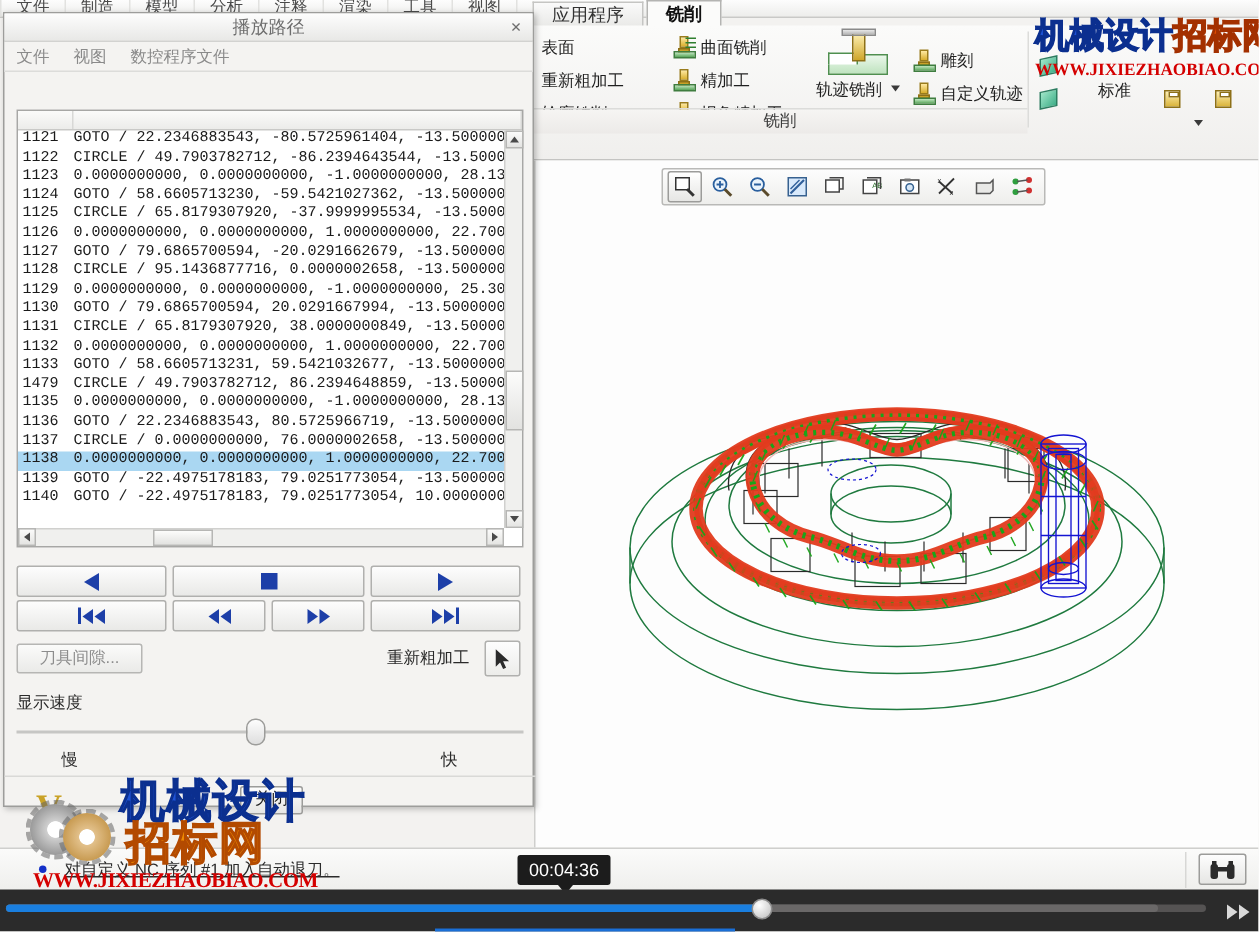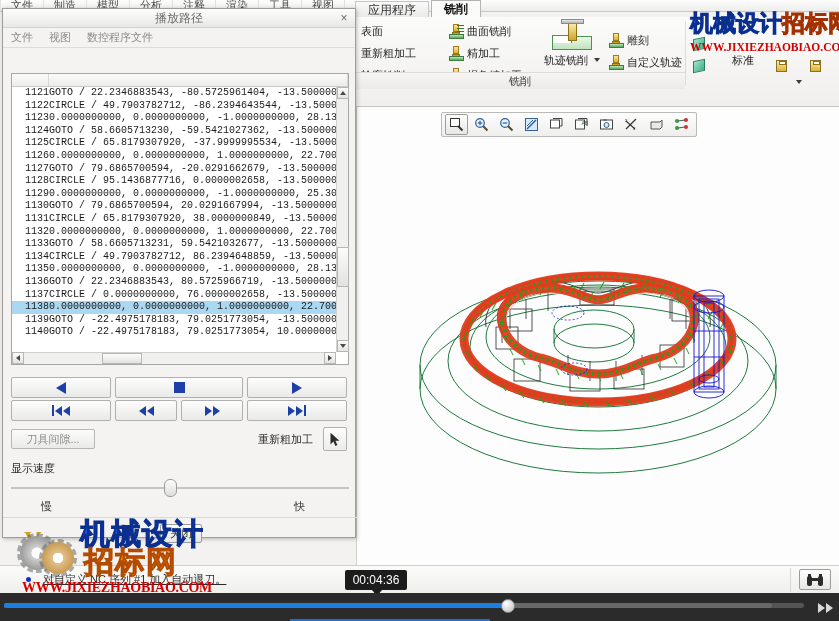--- a/index.html
+++ b/index.html
@@ -199,21 +199,21 @@
   .cl-head div { border-right:1px solid #d8d8d6; }
   .cl-head .h1 { width:37px; }
   .cl-head .h2 { flex:1; }
   .cl-body { position:absolute; left:0; top:13px; right:12px; bottom:12px; overflow:hidden; }
   .cl-row {
     height:12.6px; line-height:12.6px; white-space:nowrap;
     font-family:"Liberation Mono", monospace; font-size:10px; color:#1a1a1a;
     padding-left:3px;
   }
   .cl-row.sel { background:#aad7f2; }
-  .cl-row .ln { display:inline-block; width:34px;text-align:right; }
+  .cl-row .ln { display:inline-block; width:34px; }
   .cl-row .tx { display:inline-block; }
 
   .vscroll {
     position:absolute; right:0; top:13px; width:12px; bottom:12px;
     background:#f0f0ee; border-left:1px solid #d0d0ce;
   }
   .vscroll .arrow {
     width:12px; height:12px; background:linear-gradient(#fbfbfa,#e4e4e2);
     border:1px solid #b6b6b4; position:absolute; display:flex;
     align-items:center; justify-content:center;
@@ -745,21 +745,21 @@
           <div class="cl-row"><span class="ln">1124</span><span class="tx">GOTO / 58.6605713230,  -59.5421027362,  -13.5000000000</span></div>
           <div class="cl-row"><span class="ln">1125</span><span class="tx">CIRCLE / 65.8179307920,  -37.9999995534,  -13.50000000</span></div>
           <div class="cl-row"><span class="ln">1126</span><span class="tx">0.0000000000,  0.0000000000,  1.0000000000,   22.7000000</span></div>
           <div class="cl-row"><span class="ln">1127</span><span class="tx">GOTO / 79.6865700594,  -20.0291662679,  -13.5000000000</span></div>
           <div class="cl-row"><span class="ln">1128</span><span class="tx">CIRCLE / 95.1436877716,  0.0000002658,  -13.5000000000,</span></div>
           <div class="cl-row"><span class="ln">1129</span><span class="tx">0.0000000000,  0.0000000000,  -1.0000000000,   25.300000</span></div>
           <div class="cl-row"><span class="ln">1130</span><span class="tx">GOTO / 79.6865700594,  20.0291667994,  -13.5000000000</span></div>
           <div class="cl-row"><span class="ln">1131</span><span class="tx">CIRCLE / 65.8179307920,  38.0000000849,  -13.5000000000</span></div>
           <div class="cl-row"><span class="ln">1132</span><span class="tx">0.0000000000,  0.0000000000,  1.0000000000,   22.7000000</span></div>
           <div class="cl-row"><span class="ln">1133</span><span class="tx">GOTO / 58.6605713231,  59.5421032677,  -13.5000000000</span></div>
-          <div class="cl-row"><span class="ln">1134</span><span class="tx">CIRCLE / 49.7903782712,  86.2394648859,  -13.5000000000</span></div>
+          <div class="cl-row"><span class="ln">1479</span><span class="tx">CIRCLE / 49.7903782712,  86.2394648859,  -13.5000000000</span></div>
           <div class="cl-row"><span class="ln">1135</span><span class="tx">0.0000000000,  0.0000000000,  -1.0000000000,   28.132355</span></div>
           <div class="cl-row"><span class="ln">1136</span><span class="tx">GOTO / 22.2346883543,  80.5725966719,  -13.5000000000</span></div>
           <div class="cl-row"><span class="ln">1137</span><span class="tx">CIRCLE / 0.0000000000,  76.0000002658,  -13.5000000000,</span></div>
           <div class="cl-row sel"><span class="ln">1138</span><span class="tx">0.0000000000,  0.0000000000,  1.0000000000,   22.7000000</span></div>
           <div class="cl-row"><span class="ln">1139</span><span class="tx">GOTO / -22.4975178183,  79.0251773054,  -13.5000000000</span></div>
           <div class="cl-row"><span class="ln">1140</span><span class="tx">GOTO / -22.4975178183,  79.0251773054,  10.0000000000</span></div>
         </div>
 
       <div class="vscroll">
         <div class="arrow up">

